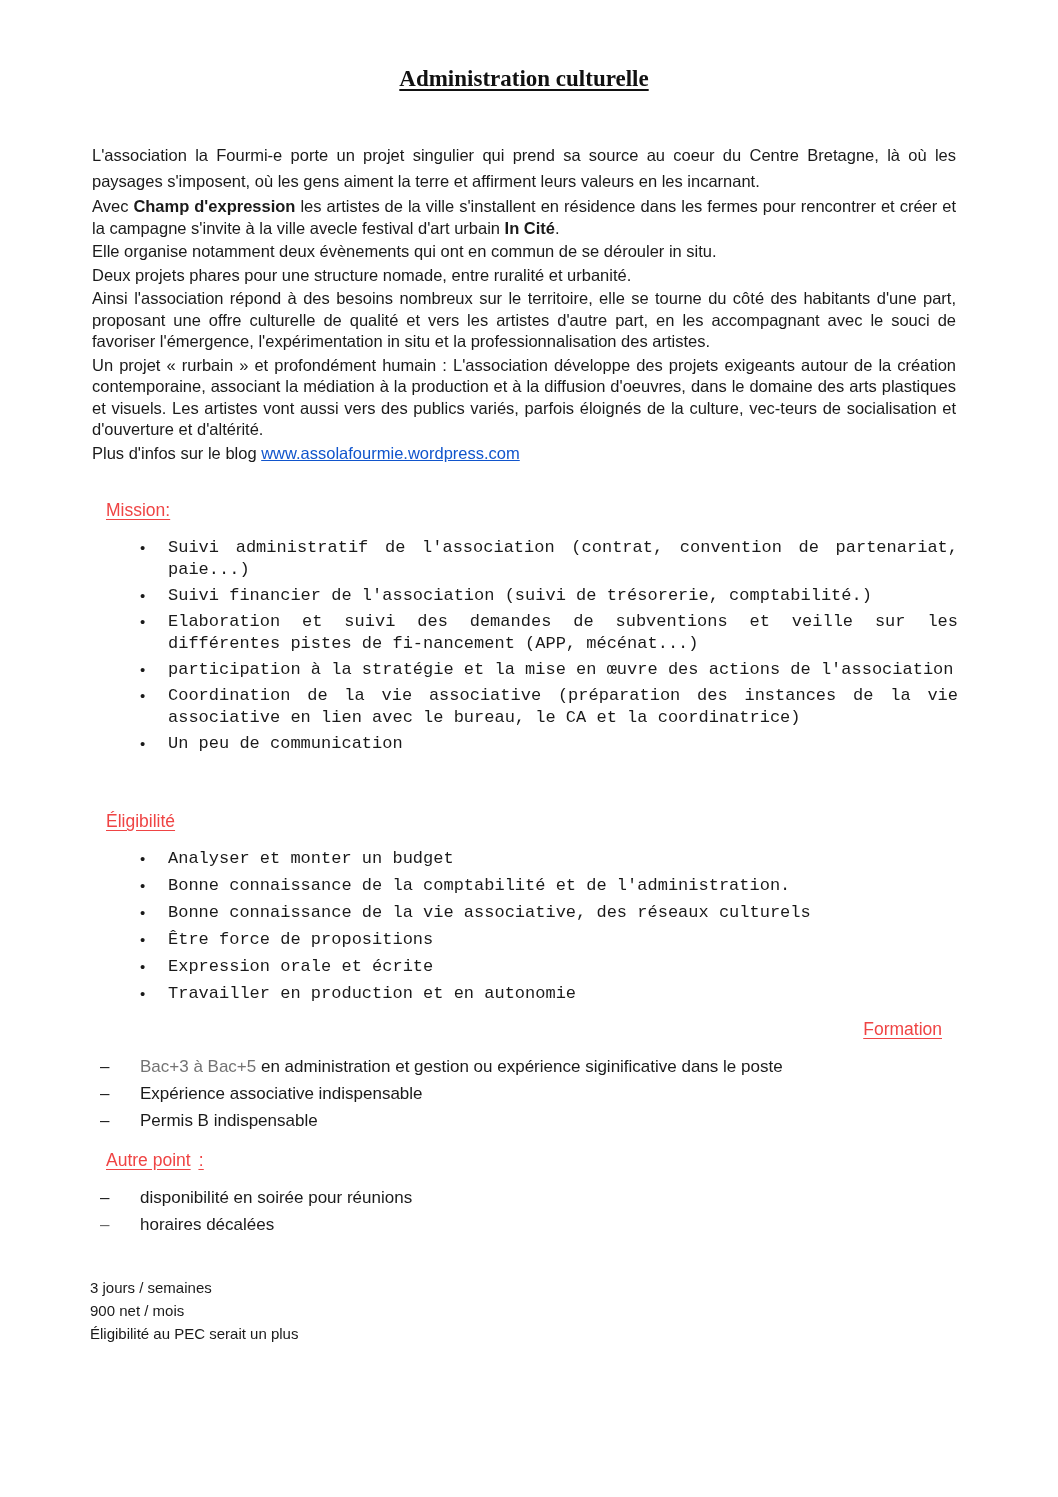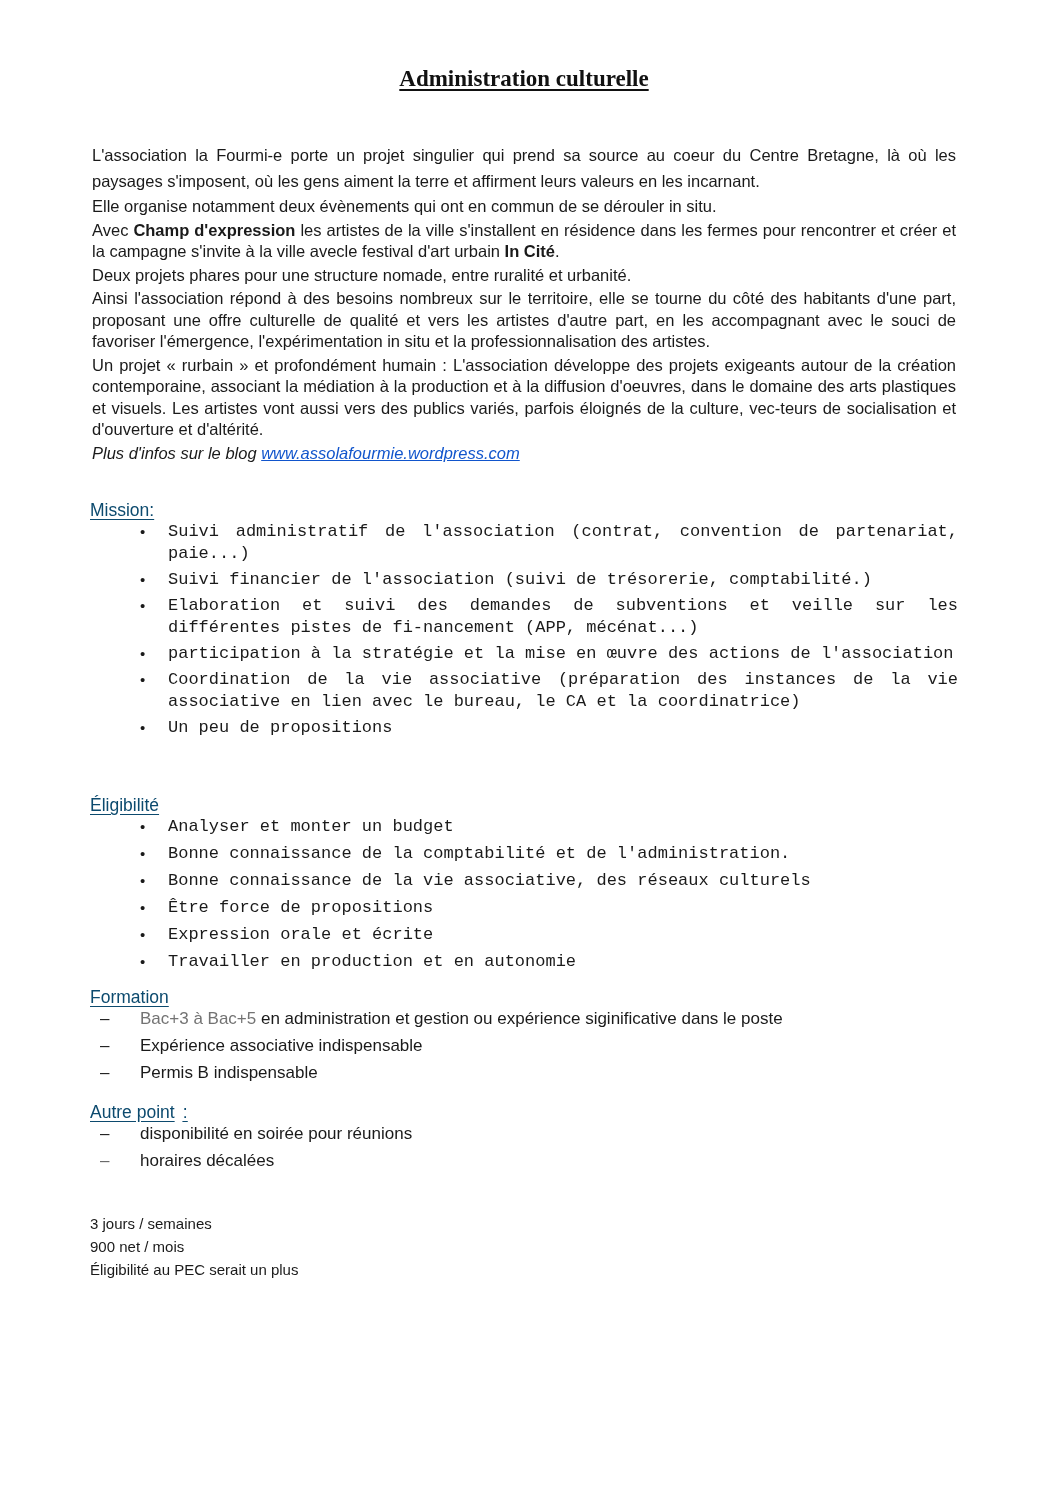--- a/index.html
+++ b/index.html
@@ -27,33 +27,33 @@
     margin: 0 0 50px 0;
     color: #111;
   }
   .intro p {
     margin: 2px;
     font-size: 16.5px;
     line-height: 21.5px;
     text-align: justify;
   }
   .intro p.p-lead { line-height: 26px; }
-  .blog-line { font-size: 16.5px; line-height: 21.5px; margin: 0; font-style: italic; }
+  .blog-line { font-size: 16.5px; line-height: 21.5px; margin: 0; }
   .blog-link { color: #1155cc; text-decoration: underline; cursor: pointer; }
   .section-heading {
     font-size: 17.5px;
     font-weight: normal;
     text-decoration: underline;
     text-underline-offset: 3px;
-    margin: 0;
-    color: #0c4a6e;
+    margin: 16px;
+    color: #ef4444;
   }
   .h-mission   { margin-top: 36px; }
   .h-comp      { margin-top: 56px; }
-  .h-formation { margin-top: 14px; }
+  .h-formation { margin-top: 14px; text-align: right; }
   .h-autre     { margin-top: 18px; }
   ul.plain { list-style: none; margin: 0; padding: 0; }
   .bullet-list { margin-top: 36px; }
   .bullet-list li {
     display: flex;
     font-size: 17px;
     line-height: 22px;
     margin-bottom: 4px;
   }
   .bullet-list .marker {
@@ -89,22 +89,22 @@
 </style>
 </head>
 <body>
 
 <div class="page">
 
   <h1 class="doc-title">Administration culturelle</h1>
 
   <div class="intro">
     <p class="p-lead">L'association la Fourmi-e porte un projet singulier qui prend sa source au coeur du Centre Bretagne, là où les paysages s'imposent, où les gens aiment la terre et affirment leurs valeurs en les incarnant.</p>
+    <p><span>Avec </span><b>Champ d'expression</b><span> les artistes de la ville s'installent en résidence dans les fermes pour rencontrer et créer et la campagne s'invite à la ville avecle festival d'art urbain </span><b>In Cité</b><span>.</span></p>
     <p>Elle organise notamment deux évènements qui ont en commun de se dérouler in situ.</p>
-    <p><span>Avec </span><b>Champ d'expression</b><span> les artistes de la ville s'installent en résidence dans les fermes pour rencontrer et créer et la campagne s'invite à la ville avecle festival d'art urbain </span><b>In Cité</b><span>.</span></p>
     <p>Deux projets phares pour une structure nomade, entre ruralité et urbanité.</p>
     <p>Ainsi l'association répond à des besoins nombreux sur le territoire, elle se tourne du côté des habitants d'une part, proposant une offre culturelle de qualité et vers les artistes d'autre part, en les accompagnant avec le souci de favoriser l'émergence, l'expérimentation in situ et la professionnalisation des artistes.</p>
     <p>Un projet « rurbain » et profondément humain : L'association développe des projets exigeants autour de la création contemporaine, associant la médiation à la production et à la diffusion d'oeuvres, dans le domaine des arts plastiques et visuels. Les artistes vont aussi vers des publics variés, parfois éloignés de la culture, vec-teurs de socialisation et d'ouverture et d'altérité.</p>
     <p class="blog-line"><span>Plus d'infos sur le blog </span><a href="#" class="blog-link">www.assolafourmie.wordpress.com</a></p>
   </div>
 
   <h2 class="section-heading h-mission">Mission:</h2>
 
   <ul class="plain bullet-list">
     <li>
@@ -122,21 +122,21 @@
     <li>
         <span class="marker">•</span>
         <span class="bi-text">participation à la stratégie et la mise en œuvre des actions de l'association</span>
       </li>
     <li>
         <span class="marker">•</span>
         <span class="bi-text">Coordination de la vie associative (préparation des instances de la vie associative en lien avec le bureau, le CA et la coordinatrice)</span>
       </li>
     <li>
         <span class="marker">•</span>
-        <span class="bi-text">Un peu de propositions</span>
+        <span class="bi-text">Un peu de communication</span>
       </li>
   </ul>
 
   <h2 class="section-heading h-comp">Éligibilité</h2>
 
   <ul class="plain bullet-list comp-list">
     <li>
         <span class="marker">•</span>
         <span class="bi-text">Analyser et monter un budget</span>
       </li>

